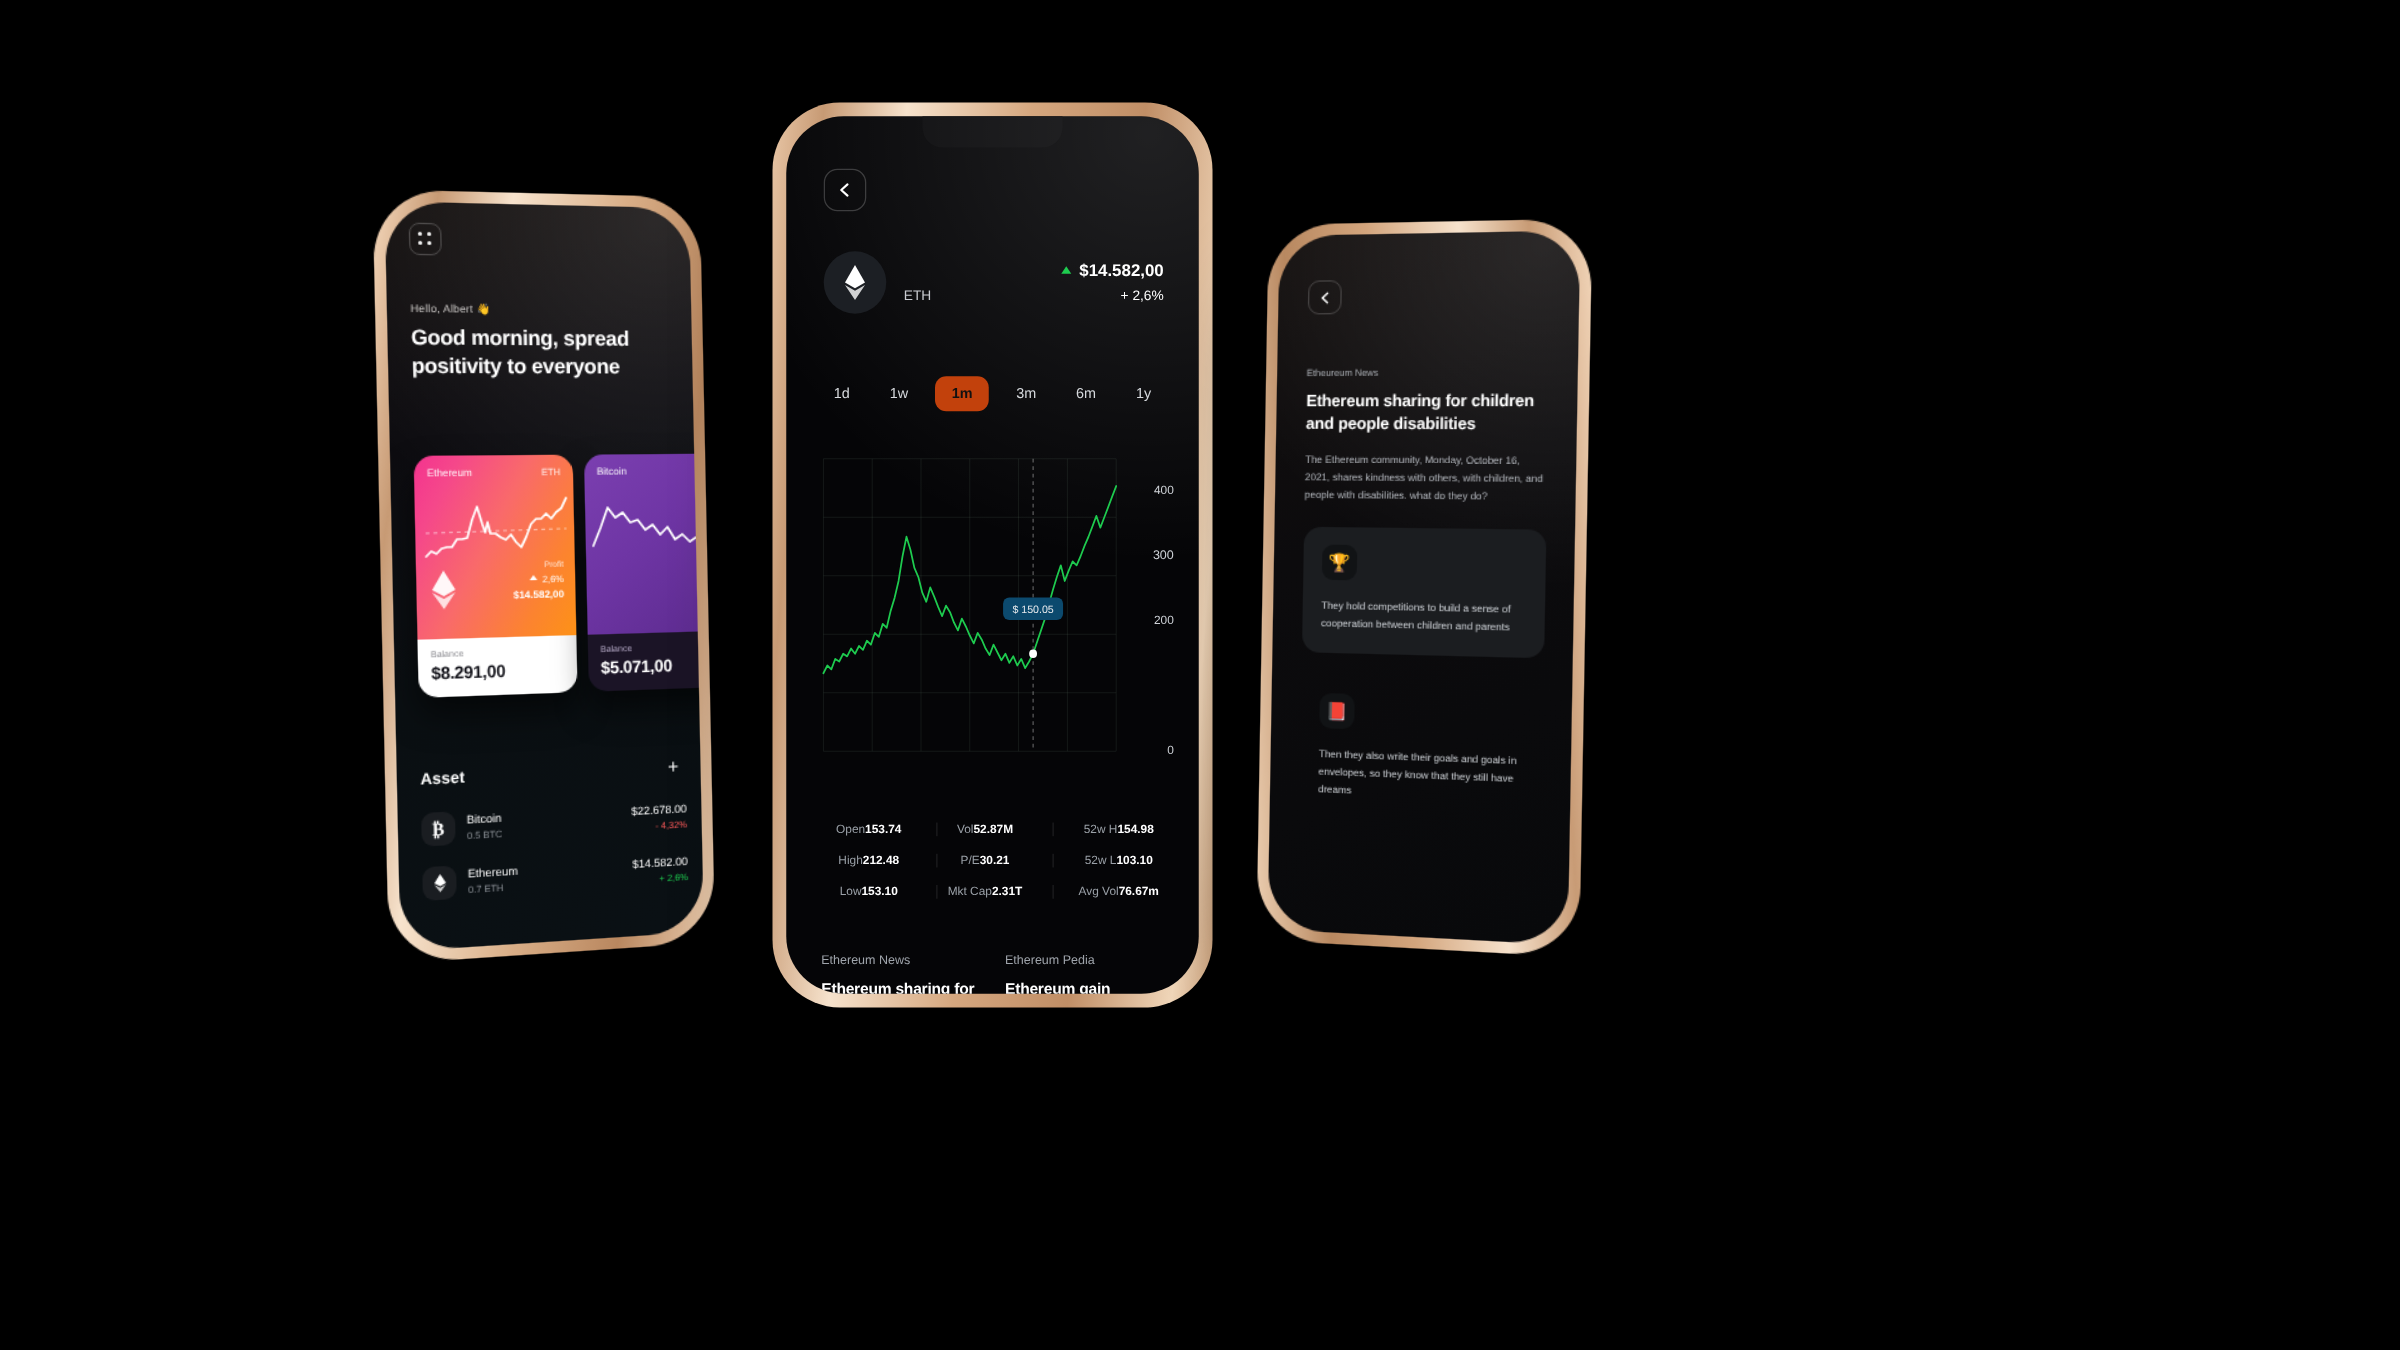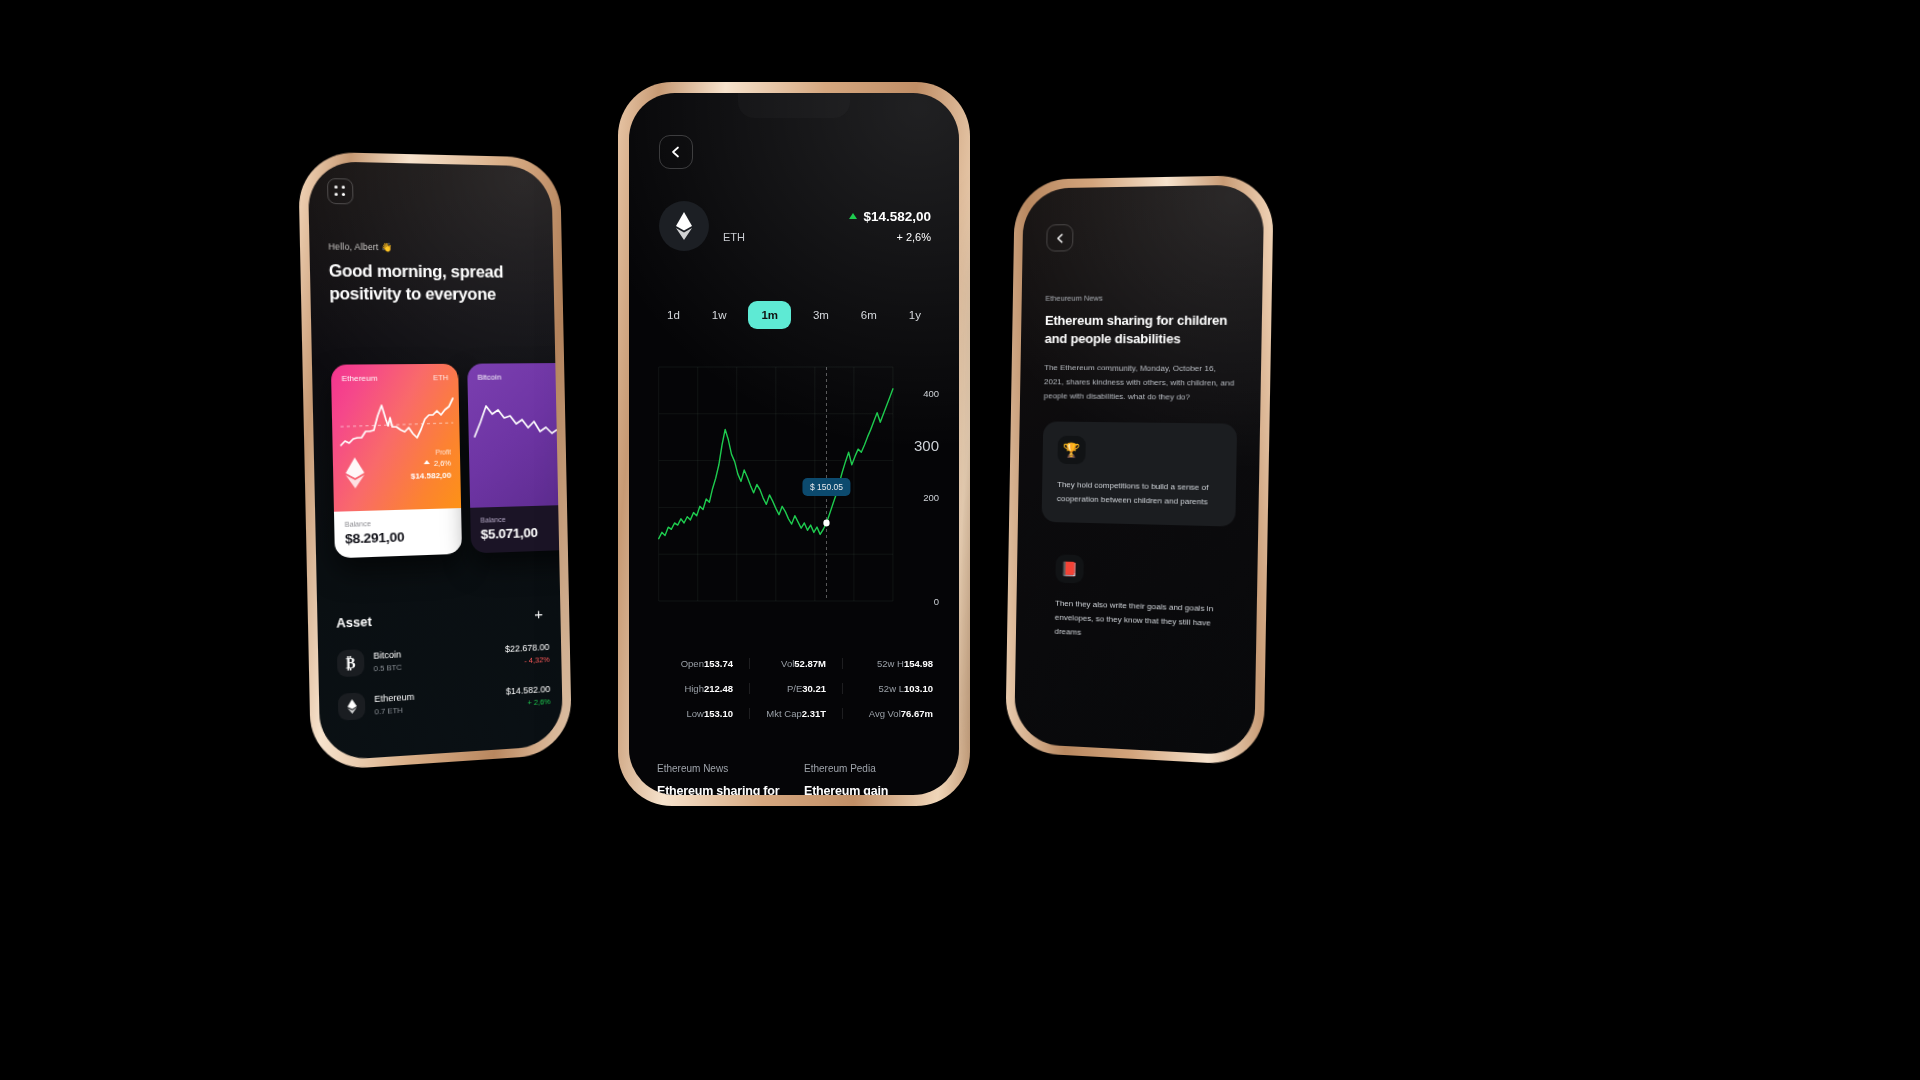--- a/index.html
+++ b/index.html
@@ -85,26 +85,26 @@
   .coin-circle { width:50px;height:50px;border-radius:50%;background:#1c1f24;display:flex;align-items:center;justify-content:center; }
   .p2-sym { font-size:11px;color:#c9ccd1; margin-left:14px; margin-top:22px; }
   .p2-price { margin-left:auto; text-align:right; }
   .p2-price .pr { font-size:13.5px;color:#fff;font-weight:600; }
   .p2-price .pc { font-size:11px;color:#fff;margin-top:7px; }
   .tri-up { display:inline-block;width:0;height:0;border-left:4px solid transparent;border-right:4px solid transparent;border-bottom:6px solid #1ecb4f; margin-right:6px; vertical-align:2px; }
   .tri-up.sm { border-left-width:3px;border-right-width:3px;border-bottom-width:4.5px; margin-right:4px; }
 
   .ranges { position:absolute; left:28px; right:28px; top:208px; display:flex; justify-content:space-between; align-items:center; }
   .rg { font-size:11.5px;color:#d7dade; padding:7px 10px; border-radius:9px; }
-  .rg.on { background:#5eead4;color:#111; font-weight:700; padding:8px 13px;text-align:right; }
+  .rg.on { background:#c2410c;color:#111; font-weight:700; padding:8px 13px;text-align:right; }
 
   .chartbox { position:absolute; left:26px; right:14px; top:262px; height:280px; }
   .stats { position:absolute; left:28px; right:26px; top:565px; }
   .srow { display:flex; margin-bottom:14px; }
-  .scell { flex:1; display:flex; justify-content:flex-end; padding-right:16px; }
+  .scell { flex:1; display:flex; justify-content:center; padding-right:16px; }
   .scell:nth-child(2){ border-left:1px solid rgba(255,255,255,.1); padding-left:0; }
   .scell:nth-child(3){ border-left:1px solid rgba(255,255,255,.1); padding-left:14px; padding-right:0; }
   .sk { font-size:9.5px;color:#9aa0a7; }
   .sv { font-size:9.5px;color:#fff;font-weight:700; }
 
   .news2 { position:absolute; left:28px; right:26px; top:670px; display:flex; gap:18px; }
   .ncol { flex:1; }
   .ncol .cat { font-size:10px;color:#9fa4ab; }
   .ncol .ttl { font-size:12.5px;color:#fff;font-weight:700;line-height:1.36;margin-top:9px; letter-spacing:-.2px;}
 
@@ -293,21 +293,21 @@
             <line y1="152.4" y2="152.4" x1="4" x2="256" stroke="rgba(120,150,130,.17)" stroke-width=".7"></line>
             <line y1="199.20000000000002" y2="199.20000000000002" x1="4" x2="256" stroke="rgba(120,150,130,.17)" stroke-width=".7"></line>
             <line y1="246" y2="246" x1="4" x2="256" stroke="rgba(120,150,130,.17)" stroke-width=".7"></line>
             <polyline points="4,183.6 7.405405405405405,177.36 10.81081081081081,180.48 14.216216216216218,172.16000000000003 17.62162162162162,174.24 21.027027027027028,168 24.432432432432435,170.07999999999998 27.83783783783784,163.84 31.243243243243246,168 34.648648648648646,161.76 38.054054054054056,164.88 41.45945945945946,157.60000000000002 44.86486486486487,160.72 48.270270270270274,151.36 51.67567567567568,154.48 55.08108108108108,144.08 58.48648648648649,147.2 61.891891891891895,133.68 65.29729729729729,123.27999999999999 68.7027027027027,109.76000000000002 72.10810810810811,90 75.51351351351352,74.4 78.91891891891892,84.80000000000001 82.32432432432432,99.35999999999999 85.72972972972974,106.64000000000001 89.13513513513513,119.11999999999999 92.54054054054055,126.4 95.94594594594595,114.95999999999998 99.35135135135135,122.24000000000001 102.75675675675676,130.56 106.16216216216216,137.84 109.56756756756756,129.52 112.97297297297298,134.72 116.37837837837837,143.04000000000002 119.78378378378379,149.28 123.1891891891892,139.92000000000002 126.5945945945946,146.16 130,153.44 133.4054054054054,159.68 136.8108108108108,151.36 140.21621621621622,156.56 143.6216216216216,163.84 147.02702702702703,169.04 150.43243243243242,160.72 153.83783783783784,166.95999999999998 157.24324324324326,173.2 160.64864864864865,168 164.05405405405403,175.28 167.45945945945948,170.07999999999998 170.86486486486487,177.36 174.27027027027026,172.16000000000003 177.67567567567568,179.44 181.0810810810811,174.24 184.48648648648648,168 187.8918918918919,158.64 191.2972972972973,149.28 194.7027027027027,139.92000000000002 198.1081081081081,128.48 201.51351351351352,117.03999999999999 204.9189189189189,106.64000000000001 208.32432432432432,97.28 211.72972972972974,109.76000000000002 215.13513513513513,101.44 218.54054054054052,94.16 221.94594594594597,97.28 225.35135135135135,90 228.75675675675674,81.68 232.16216216216216,74.4 235.56756756756758,66.08000000000001 238.97297297297297,57.76000000000002 242.3783783783784,67.12 245.78378378378378,58.79999999999998 249.1891891891892,50.47999999999999 252.5945945945946,42.160000000000025 256,33.84" fill="none" stroke="#1ecb4f" stroke-width="1.5" stroke-linejoin="round" stroke-linecap="round"></polyline>
             <line x1="184.48648648648648" x2="184.48648648648648" y1="12" y2="246" stroke="rgba(255,255,255,.45)" stroke-width=".8" stroke-dasharray="3 3"></line>
             <circle cx="184.48648648648648" cy="168" r="3.4" fill="#fff"></circle>
           </svg>
         <div id="chart-labels">
             <div style="position: absolute; right: 6px; top: 87.8571%; transform: translateY(-50%); color: rgb(207, 211, 216); font-size: 9.5px;">0</div>
             <div style="position: absolute; right: 6px; top: 50.7143%; transform: translateY(-50%); color: rgb(207, 211, 216); font-size: 9.5px; margin-left: 36px;">200</div>
-            <div style="position: absolute; right: 6px; top: 32.1429%; transform: translateY(-50%); color: rgb(207, 211, 216); font-size: 15px;">300</div>
+            <div style="position: absolute; right: 6px; top: 32.1429%; transform: translateY(-50%); color: rgb(207, 211, 216); font-size: 10px;">300</div>
             <div style="position: absolute; right: 6px; top: 13.5714%; transform: translateY(-50%); color: rgb(207, 211, 216); font-size: 9.5px;">400</div>
           </div>
         <div id="chart-marker" style="position: absolute; left: 59.1303%; top: 47%; transform: translate(-50%, -50%); background: #0c4a6e; color: rgb(232, 234, 237); font-size: 8.5px; padding: 4px 7px; border-radius: 5px; white-space: nowrap;">$ 150.05</div>
       </div>
 
       <div class="stats">
         <div class="srow">
           <div class="scell">
               <span class="sk">Open</span>
               <span class="sv">153.74</span>

